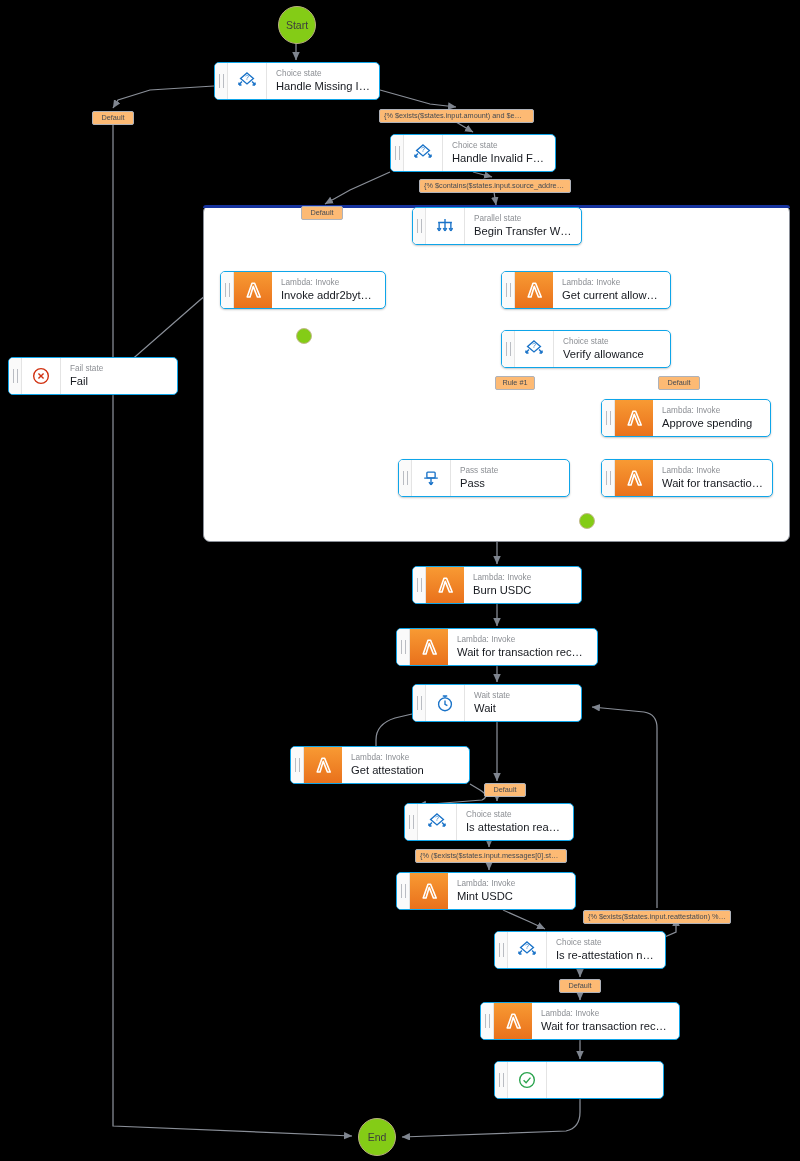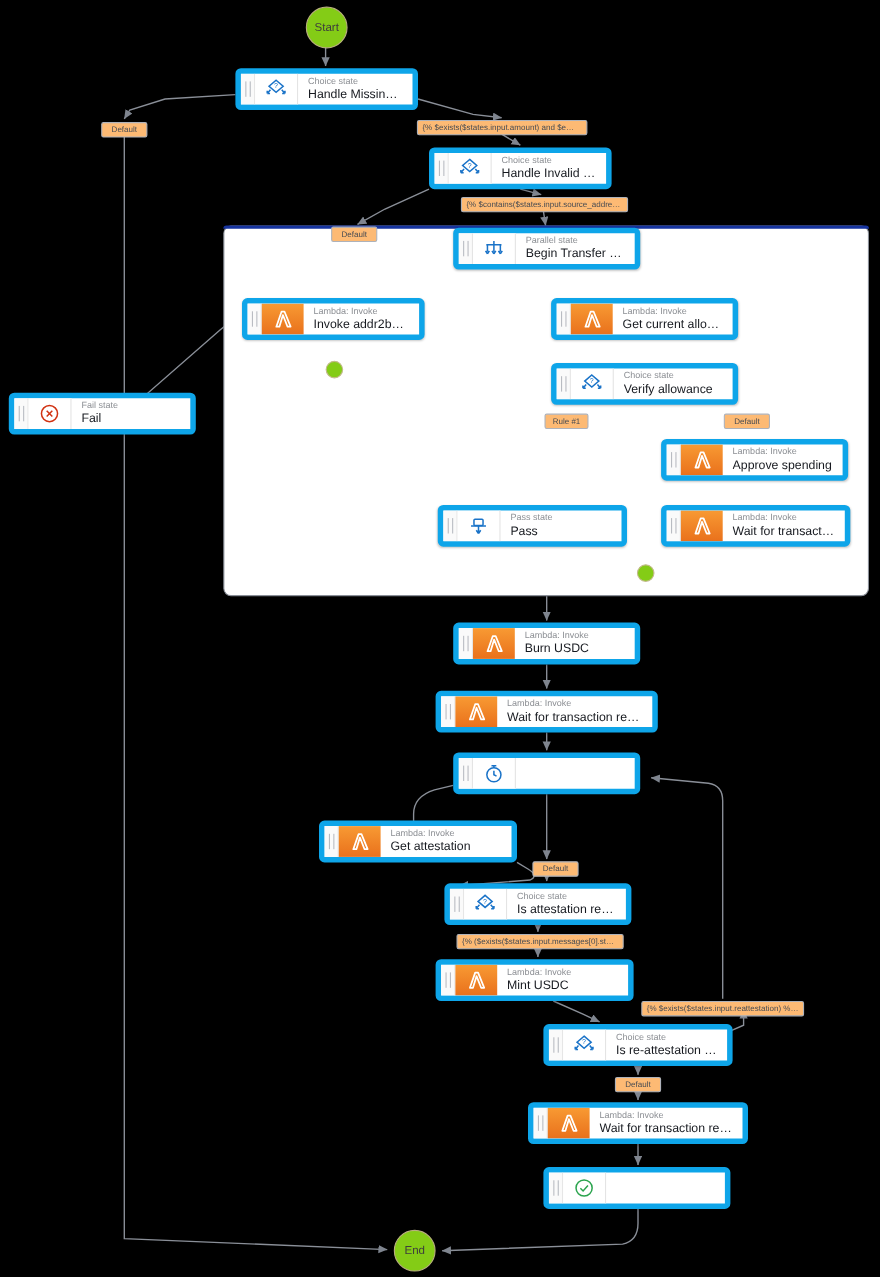--- a/index.html
+++ b/index.html
@@ -15,21 +15,21 @@
   .term.dot{width:14px;height:14px;border-color:#c3ba8c;}
 
   
   .pcontainer{position:absolute;background:#fff;border:1px solid #8a8f98;border-radius:7px;
               box-sizing:border-box;}
   .pcontainer::before{content:"";position:absolute;left:-1px;right:-1px;top:-1px;height:3px;
               background:#16339e;border-radius:7px 7px 0 0;}
 
   
   .node{position:absolute;display:flex;align-items:stretch;background:#fff;
-        border:5px solid #0ea5e9;border-radius:5px;box-sizing:border-box;overflow:hidden;
+        border:1px solid #0ea5e9;border-radius:5px;box-sizing:border-box;overflow:hidden;
         box-shadow:0 1px 2px rgba(0,0,0,.22);}
   .grip{width:12px;flex:0 0 12px;background:#fafafa;border-right:1px solid #e4e4e4;
         display:flex;align-items:center;justify-content:center;}
   .grip i{display:block;width:3px;height:14px;border-left:1px solid #b9bcc2;
           border-right:1px solid #b9bcc2;}
   .iconbox{width:38px;flex:0 0 38px;display:flex;align-items:center;justify-content:center;
            border-right:1px solid #e4e4e4;background:#fff;}
   .iconbox.lambda{background:linear-gradient(180deg,#f89a33 0%,#e9711c 100%);border-right:none;}
   .labels{flex:1;display:flex;flex-direction:column;justify-content:center;
           padding:0 9px;min-width:0;}
@@ -342,20 +342,24 @@
         <i></i>
       </div>
     <div class="iconbox">
       <svg width="22" height="22" viewBox="0 0 24 24" fill="none" stroke="#1a73c8" stroke-width="1.5">
         <circle cx="12" cy="13.4" r="7"></circle>
         <path d="M12 9.4 L12 13.4 L14.6 14.8"></path>
         <path d="M9.6 4.4 L14.4 4.4"></path>
         <path d="M12 4.4 L12 6.4"></path>
       </svg>
     </div>
+    <div class="labels">
+      <div class="kind">Wait state</div>
+      <div class="name">Wait</div>
+    </div>
   </div>
 
   <div class="node" style="left:290px;top:746px;width:180px;height:38px;">
     <div class="grip">
         <i></i>
       </div>
     <div class="iconbox lambda">
       <svg width="24" height="24" viewBox="0 0 24 24" fill="none" stroke="#fff" stroke-width="1.6" stroke-linejoin="round">
         <path d="M6.2 19 L11.0 5.2 L13.6 5.2 L19.2 19 L16.4 19 L12.2 8.4 L9.0 19 Z"></path>
       </svg>

